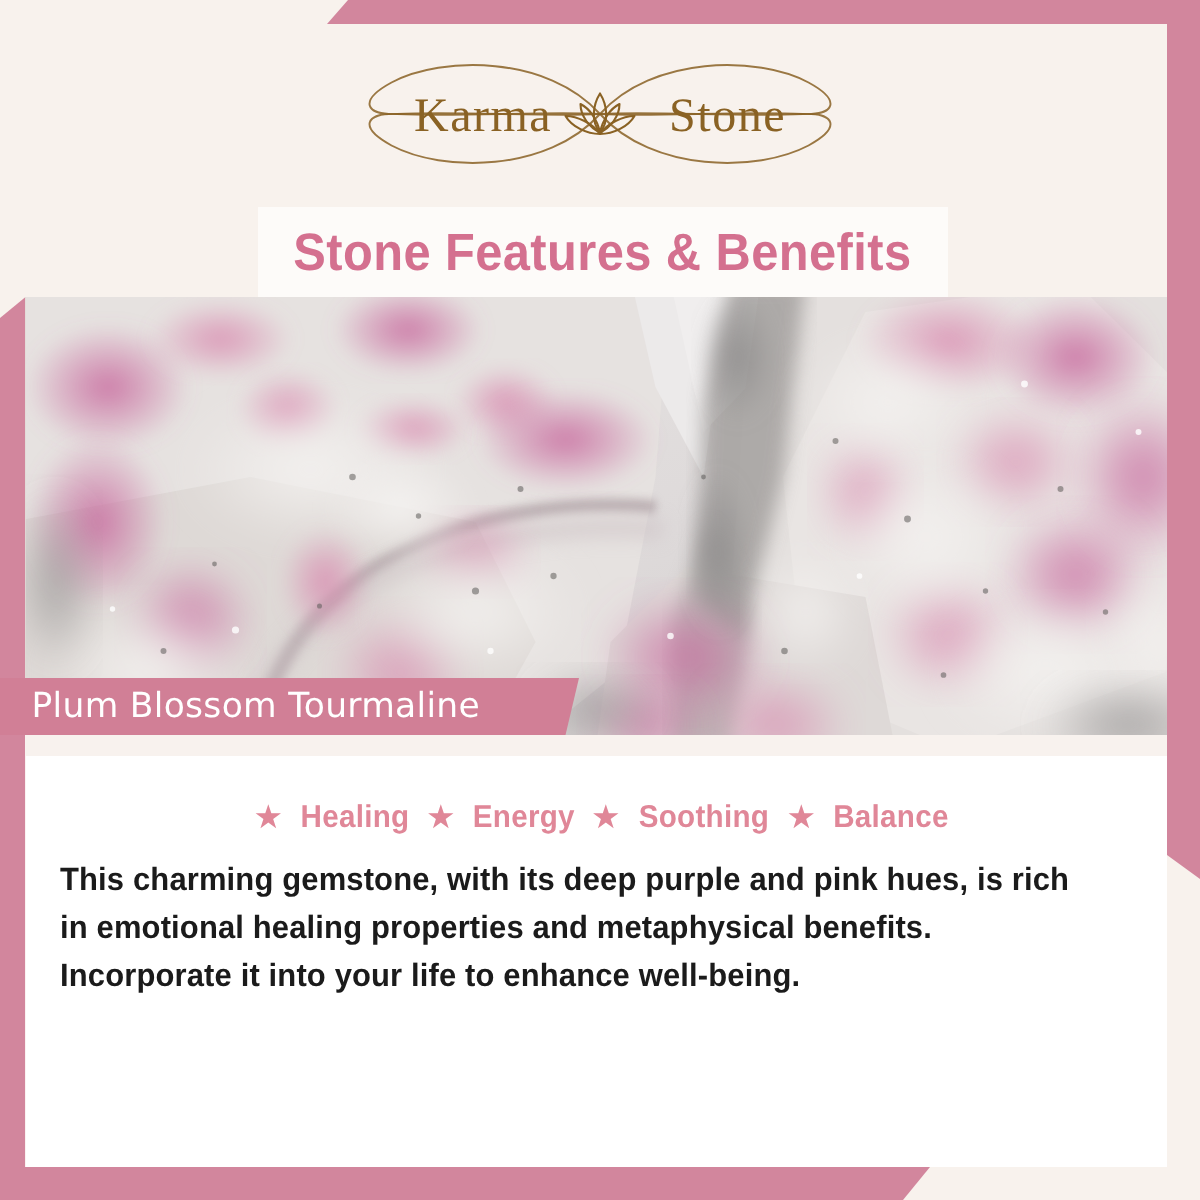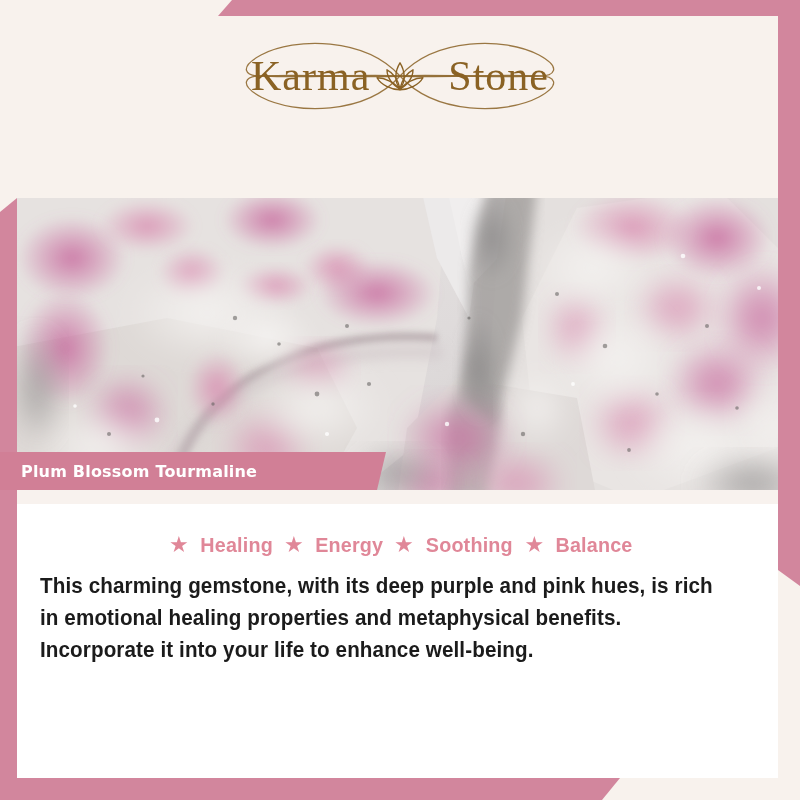--- a/index.html
+++ b/index.html
@@ -80,21 +80,21 @@
     position: relative;
     display: flex;
     align-items: center;
     justify-content: center;
     gap: 78px;
     width: 100%;
     z-index: 2;
   }
   .brand-word {
     font-family: "Liberation Serif", "DejaVu Serif", serif;
-    font-size: 42px;
+    font-size: 32px;
     color: #8a6224;
     letter-spacing: 1px;
     line-height: 1;
   }
   .lotus-wrap {
     position: absolute;
     left: 50%;
     top: 50%;
     transform: translate(-50%, -46%);
     z-index: 3;
@@ -137,22 +137,22 @@
     width: 386px; height: 38px;
     background: #d17f96;
     clip-path: polygon(0 0, 100% 0, calc(100% - 9px) 100%, 0 100%);
     display: flex;
     align-items: center;
   }
   .name-text {
     margin-left: 21px;
     color: #ffffff;
     font-family: "DejaVu Sans", "Liberation Sans", sans-serif;
-    font-size: 16px;
-    font-weight: bold;
+    font-size: 23px;
+    font-weight: normal;
     letter-spacing: 0.2px;
     white-space: nowrap;
   }
 
   
   .card {
     position: absolute;
     top: 490px; left: 17px;
     width: 761px; height: 288px;
     background: #ffffff;
@@ -240,20 +240,23 @@
             <path d="M27 33 C 20 30, 14 22, 14 14 C 20 17, 25 24, 27 33 Z"></path>
             <path d="M27 33 C 34 30, 40 22, 40 14 C 34 17, 29 24, 27 33 Z"></path>
             <path d="M27 34 C 18 34, 8 29, 4 22 C 12 22, 22 27, 27 34 Z"></path>
             <path d="M27 34 C 36 34, 46 29, 50 22 C 42 22, 32 27, 27 34 Z"></path>
           </g>
         </svg>
       </span>
     </div>
   </div>
 
+  <div class="title-band">
+    <div class="title-text">Stone Features &amp; Benefits</div>
+  </div>
 
   <div class="photo">
     <svg viewBox="0 0 761 292" preserveAspectRatio="none">
       <defs>
         <linearGradient id="bg1" x1="0" y1="0" x2="1" y2="1">
           <stop offset="0%" stop-color="#e9e6e5"></stop>
           <stop offset="55%" stop-color="#dedada"></stop>
           <stop offset="100%" stop-color="#cfcac9"></stop>
         </linearGradient>
         <radialGradient id="pk1" cx="50%" cy="50%" r="50%">

